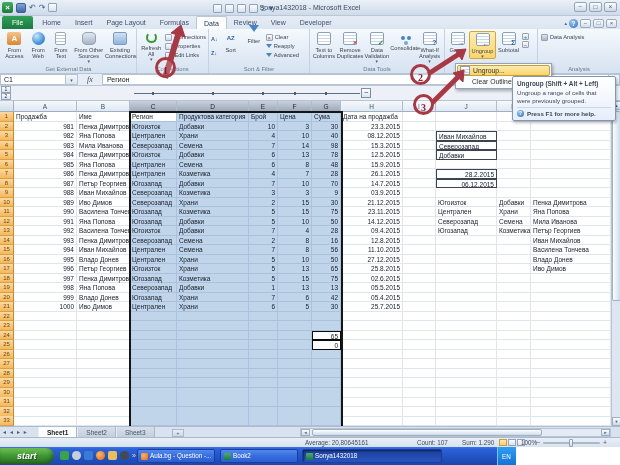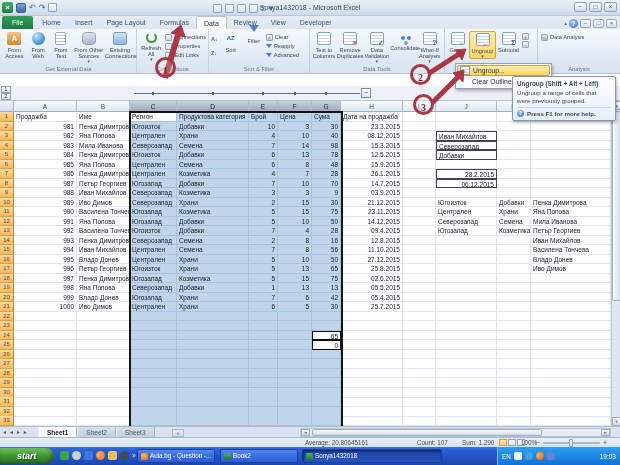--- a/index.html
+++ b/index.html
@@ -91,21 +91,21 @@
 
 .statusbar{position:absolute;left:0;top:437px;width:620px;height:10px;background:linear-gradient(#e9eff7,#d8e2ee);border-top:1px solid #a9b9cc;z-index:10;font-size:6.3px;color:#3f4d5e}
 .stx{position:absolute;top:0;line-height:10px;white-space:nowrap}
 .vbtns{position:absolute;left:499px;top:1px;display:flex;gap:1px}
 .vb{width:8px;height:7px;border:1px solid #93a4ba;background:linear-gradient(#fdfeff,#d6e0ec)}
 .vb.on{background:linear-gradient(#fde9ae,#f8cf6a);border-color:#c79f3e}
 .ztrack{position:absolute;left:543px;top:4px;width:57px;height:2px;background:#aab8c9;border-radius:1px}
 .zthumb{position:absolute;left:569px;top:1px;width:4px;height:8px;background:linear-gradient(#fdfeff,#ccd8e7);border:1px solid #8fa1b8;border-radius:1px}
 .zsign{position:absolute;top:0;line-height:10px;font-size:7px;color:#4a5c72}
 
-.taskbar{position:absolute;left:0;top:447px;width:620px;height:18px;background:linear-gradient(#3a76ec 0%,#2c61d8 12%,#2253c4 55%,#1b46ad 100%);z-index:10}
+.taskbar{position:absolute;left:0;top:447px;width:516px;height:18px;background:linear-gradient(#3a76ec 0%,#2c61d8 12%,#2253c4 55%,#1b46ad 100%);z-index:10}
 .startbtn{position:absolute;left:0;top:1px;height:16px;width:54px;border-radius:0 8px 8px 0;background:linear-gradient(#6ec454,#3f9433 50%,#2e7d27);color:#fff;font-style:italic;font-weight:bold;font-size:9px;line-height:16px;padding-left:17px;text-shadow:1px 1px 1px rgba(0,0,0,.45);box-shadow:inset -2px -2px 4px rgba(0,0,0,.3)}
 .ql{position:absolute;left:60px;top:4px;display:flex;gap:3px;align-items:center}
 .qli{width:9px;height:9px;border-radius:2px}
 .more{color:#cfe0ff;font-size:7px;line-height:9px}
 .tbtn{position:absolute;top:2px;height:14px;background:linear-gradient(#5189ec,#3a6fe0 45%,#2c5ed2);border:1px solid #1c3f9e;border-radius:2px;color:#fff;font-size:6.3px;line-height:12px;padding:0 3px;white-space:nowrap;overflow:hidden;display:flex;gap:2px;align-items:center}
 .tbtn.pressed{background:linear-gradient(#1b3f9d,#2a55c0);box-shadow:inset 1px 1px 2px rgba(0,0,0,.5)}
 .ticon{width:7px;height:7px;border-radius:1px;flex:none}
 .tray{position:absolute;right:0;top:0;height:18px;left:497px;background:linear-gradient(#2e9ff2,#1173d8);border-left:1px solid #79c6ff;display:flex;align-items:center;gap:3px;padding:0 4px;color:#fff;font-size:6.3px}
 .tico{width:8px;height:8px;border-radius:2px}
 .clock{margin-left:auto;font-size:6.5px}
@@ -316,20 +316,27 @@
     </div>
     <div class="rgroup" style="left:539px;width:80px;border-right:none">
       <div class="mbtn" style="padding-top:2px">
           <span class="mi" style="background:linear-gradient(#dfe6ee,#a9b6c4)"></span>
           <span>Data Analysis</span>
         </div>
       <div class="glabel">Analysis</div>
     </div>
   </div>
 
+  <div class="fbar">
+    <div class="namebox">C1</div>
+    <div class="nbcaret">▾</div>
+    <div class="fxbox">fx</div>
+    <div class="fcontent">Регион</div>
+    <div class="nbcaret" style="border-left:1px solid #b5c2d2">▾</div>
+  </div>
 
   <div class="ostrip">
     <div class="olvl" style="top:0">1</div>
     <div class="olvl" style="top:7px">2</div>
     <div class="obar"></div>
     <div class="odot" style="left:152px"></div>
     <div class="odot" style="left:212px"></div>
     <div class="odot" style="left:262px"></div>
     <div class="odot" style="left:294px"></div>
     <div class="odot" style="left:325px"></div>

